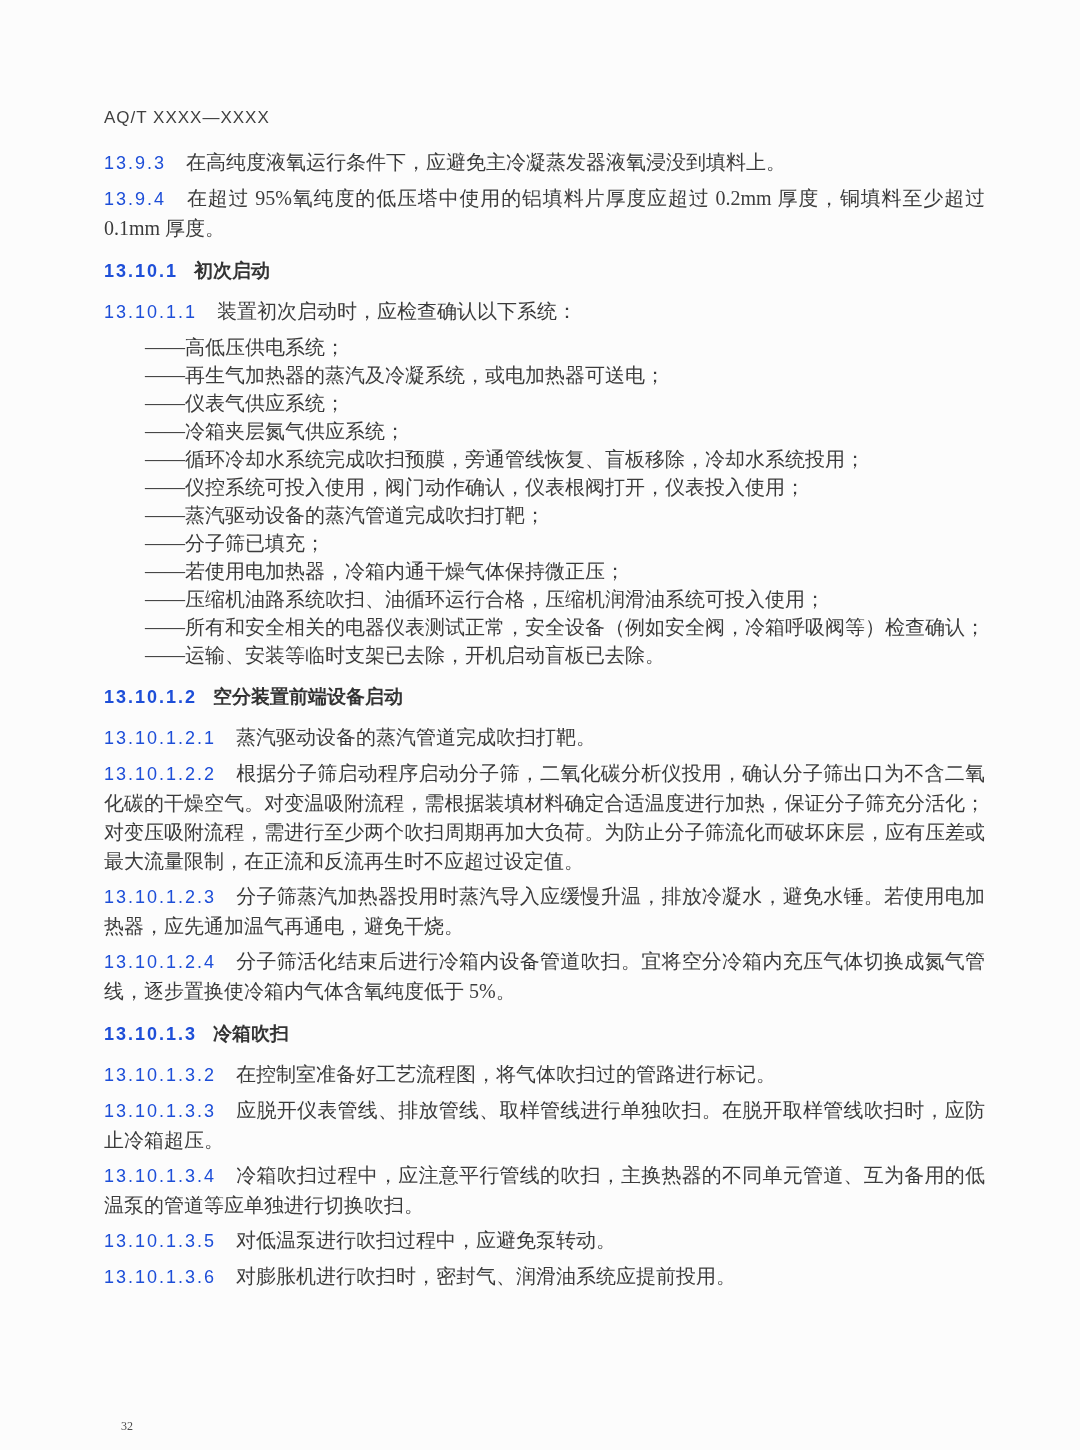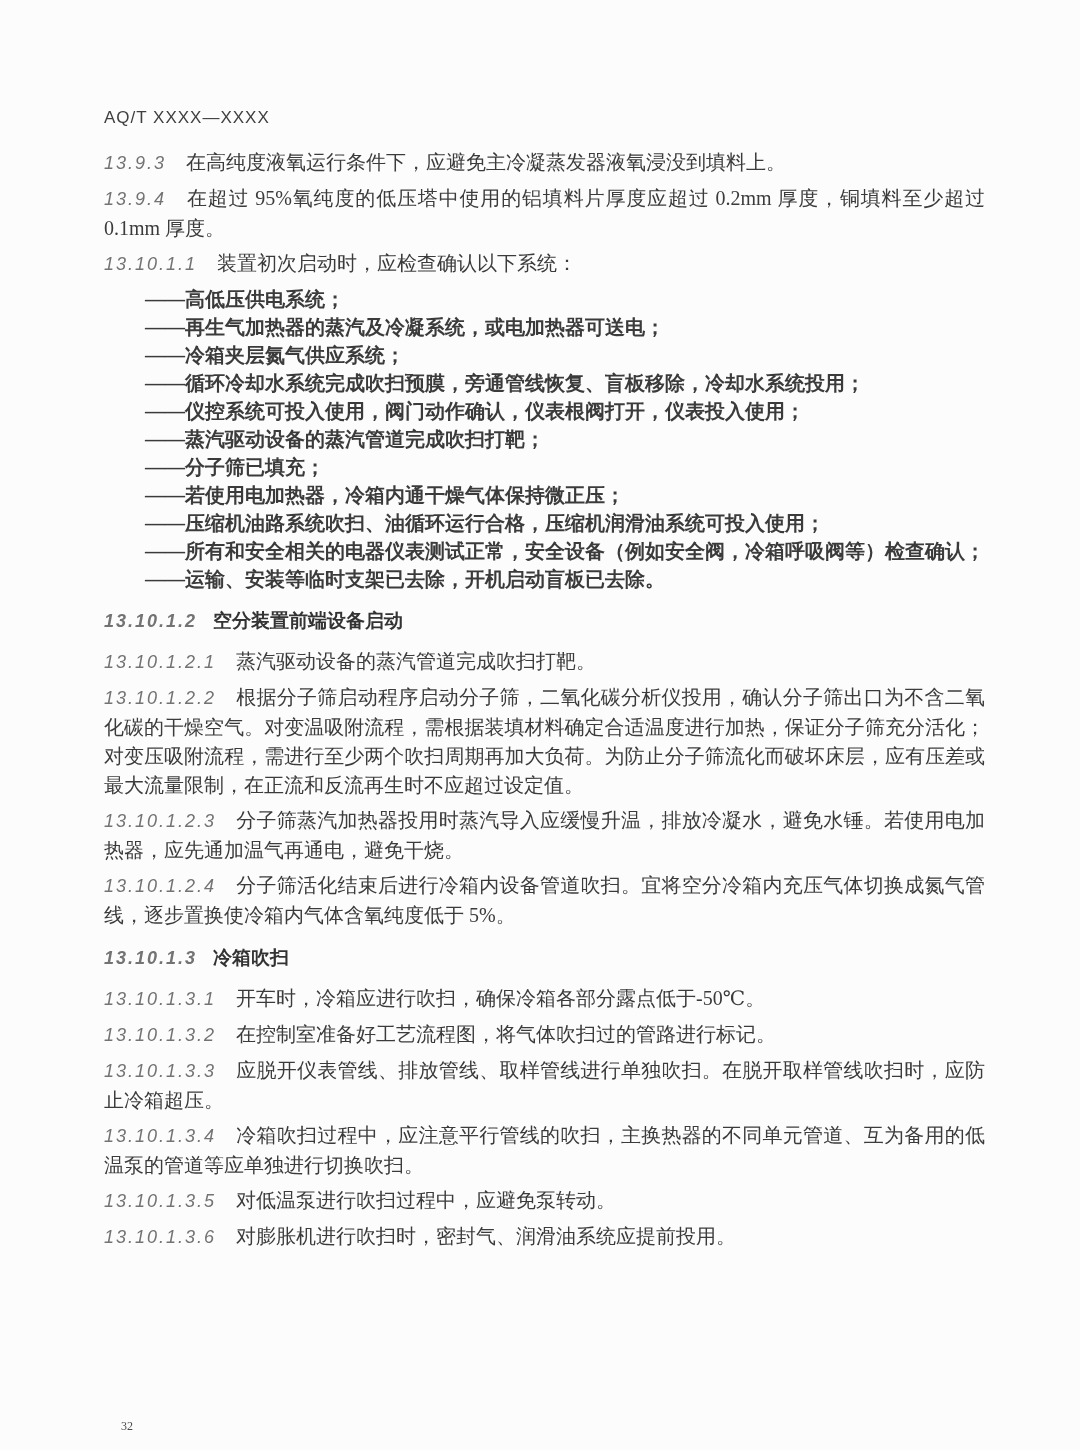--- a/index.html
+++ b/index.html
@@ -29,41 +29,39 @@
     margin:0 0 6px 0;
     line-height:29px;
     text-align:justify;
   }
   .num {
     font-family:"Liberation Sans","DejaVu Sans",sans-serif;
     font-size:18px;
     letter-spacing:2px;
     margin-right:20px;
     white-space:nowrap;
-    color:#737373;
-    font-style:italic;
+    color:#1d4ed8;
   }
   .heading {
     font-family:"Liberation Sans","DejaVu Sans",sans-serif;
     font-weight:bold;
     font-size:19px;
     color:#333333;
     margin:13px 0 11px 0;
     line-height:29px;
   }
   .heading .num {
     font-size:18px;
     font-weight:bold;
     margin-right:16px;
   }
   .dash-item {
     margin:0 0 0 41px;
     line-height:28px;
     text-align:left;
-    font-weight:bold;
   }
   .page-number {
     position:absolute;
     left:121px;
     bottom:16px;
     font-size:12px;
     color:#4a4a4a;
     font-family:"Liberation Serif","DejaVu Serif",serif;
   }
 </style>
@@ -72,25 +70,27 @@
 
 <div class="page">
 
   <div class="doc-header">AQ/T XXXX—XXXX</div>
 
   <p class="clause"><span class="num">13.9.3</span><span>在高纯度液氧运行条件下，应避免主冷凝蒸发器液氧浸没到填料上。</span></p>
 
   <p class="clause"><span class="num">13.9.4</span><span>在超过 95%氧纯度的低压塔中使用的铝填料片厚度应超过 0.2mm 厚度，铜填料至少超过 0.1mm 厚度。</span></p>
 
 
+  <h3 class="heading"><span class="num">13.10.1</span><span>初次启动</span></h3>
 
   <p class="clause"><span class="num">13.10.1.1</span><span>装置初次启动时，应检查确认以下系统：</span></p>
 
   <p class="dash-item">——高低压供电系统；</p>
   <p class="dash-item">——再生气加热器的蒸汽及冷凝系统，或电加热器可送电；</p>
+  <p class="dash-item">——仪表气供应系统；</p>
   <p class="dash-item">——冷箱夹层氮气供应系统；</p>
   <p class="dash-item">——循环冷却水系统完成吹扫预膜，旁通管线恢复、盲板移除，冷却水系统投用；</p>
   <p class="dash-item">——仪控系统可投入使用，阀门动作确认，仪表根阀打开，仪表投入使用；</p>
   <p class="dash-item">——蒸汽驱动设备的蒸汽管道完成吹扫打靶；</p>
   <p class="dash-item">——分子筛已填充；</p>
   <p class="dash-item">——若使用电加热器，冷箱内通干燥气体保持微正压；</p>
   <p class="dash-item">——压缩机油路系统吹扫、油循环运行合格，压缩机润滑油系统可投入使用；</p>
   <p class="dash-item">——所有和安全相关的电器仪表测试正常，安全设备（例如安全阀，冷箱呼吸阀等）检查确认；</p>
   <p class="dash-item" style="margin-bottom:6px;">——运输、安装等临时支架已去除，开机启动盲板已去除。</p>
 
@@ -99,21 +99,20 @@
   <p class="clause"><span class="num">13.10.1.2.1</span><span>蒸汽驱动设备的蒸汽管道完成吹扫打靶。</span></p>
 
   <p class="clause"><span class="num">13.10.1.2.2</span><span>根据分子筛启动程序启动分子筛，二氧化碳分析仪投用，确认分子筛出口为不含二氧化碳的干燥空气。对变温吸附流程，需根据装填材料确定合适温度进行加热，保证分子筛充分活化；对变压吸附流程，需进行至少两个吹扫周期再加大负荷。为防止分子筛流化而破坏床层，应有压差或最大流量限制，在正流和反流再生时不应超过设定值。</span></p>
 
   <p class="clause"><span class="num">13.10.1.2.3</span><span>分子筛蒸汽加热器投用时蒸汽导入应缓慢升温，排放冷凝水，避免水锤。若使用电加热器，应先通加温气再通电，避免干烧。</span></p>
 
   <p class="clause"><span class="num">13.10.1.2.4</span><span>分子筛活化结束后进行冷箱内设备管道吹扫。宜将空分冷箱内充压气体切换成氮气管线，逐步置换使冷箱内气体含氧纯度低于 5%。</span></p>
 
   <h3 class="heading"><span class="num">13.10.1.3</span><span>冷箱吹扫</span></h3>
 
-  <p class="clause"><span class="num">13.10.1.3.1</span><span>开车时，冷箱应进行吹扫，确保冷箱各部分露点低于-50℃。</span></p>
 
   <p class="clause"><span class="num">13.10.1.3.2</span><span>在控制室准备好工艺流程图，将气体吹扫过的管路进行标记。</span></p>
 
   <p class="clause"><span class="num">13.10.1.3.3</span><span>应脱开仪表管线、排放管线、取样管线进行单独吹扫。在脱开取样管线吹扫时，应防止冷箱超压。</span></p>
 
   <p class="clause"><span class="num">13.10.1.3.4</span><span>冷箱吹扫过程中，应注意平行管线的吹扫，主换热器的不同单元管道、互为备用的低温泵的管道等应单独进行切换吹扫。</span></p>
 
   <p class="clause"><span class="num">13.10.1.3.5</span><span>对低温泵进行吹扫过程中，应避免泵转动。</span></p>
 
   <p class="clause"><span class="num">13.10.1.3.6</span><span>对膨胀机进行吹扫时，密封气、润滑油系统应提前投用。</span></p>

